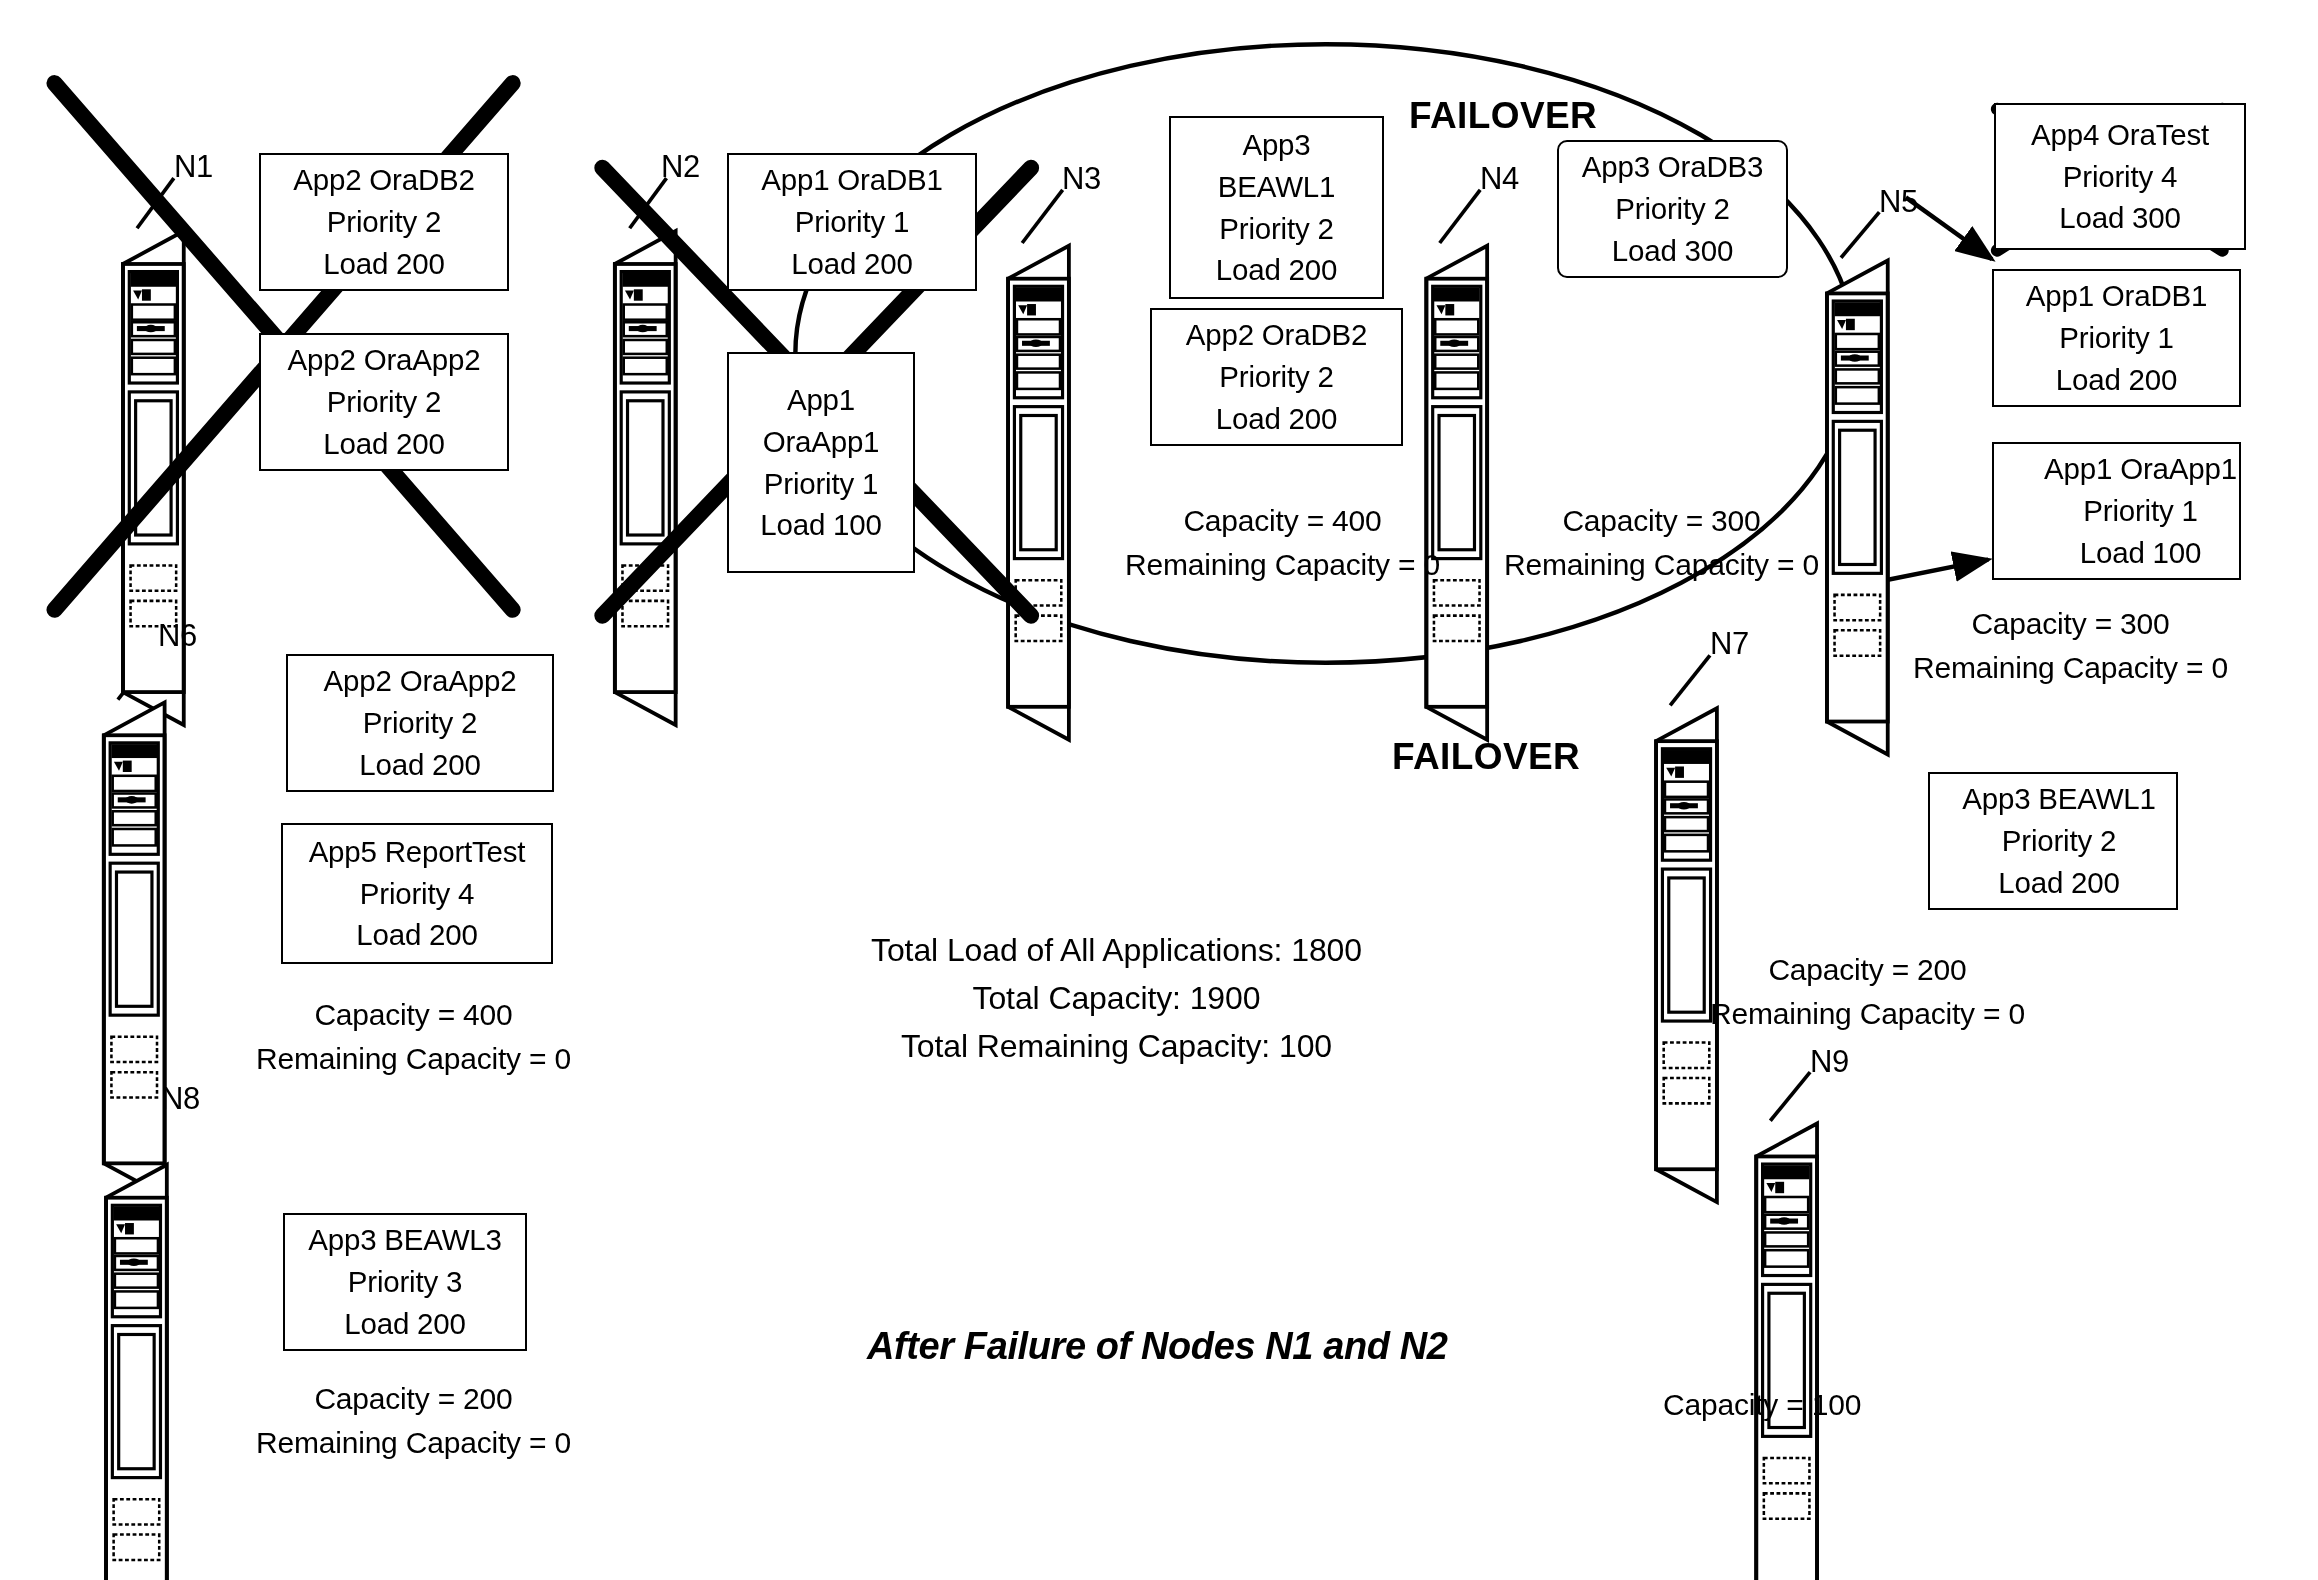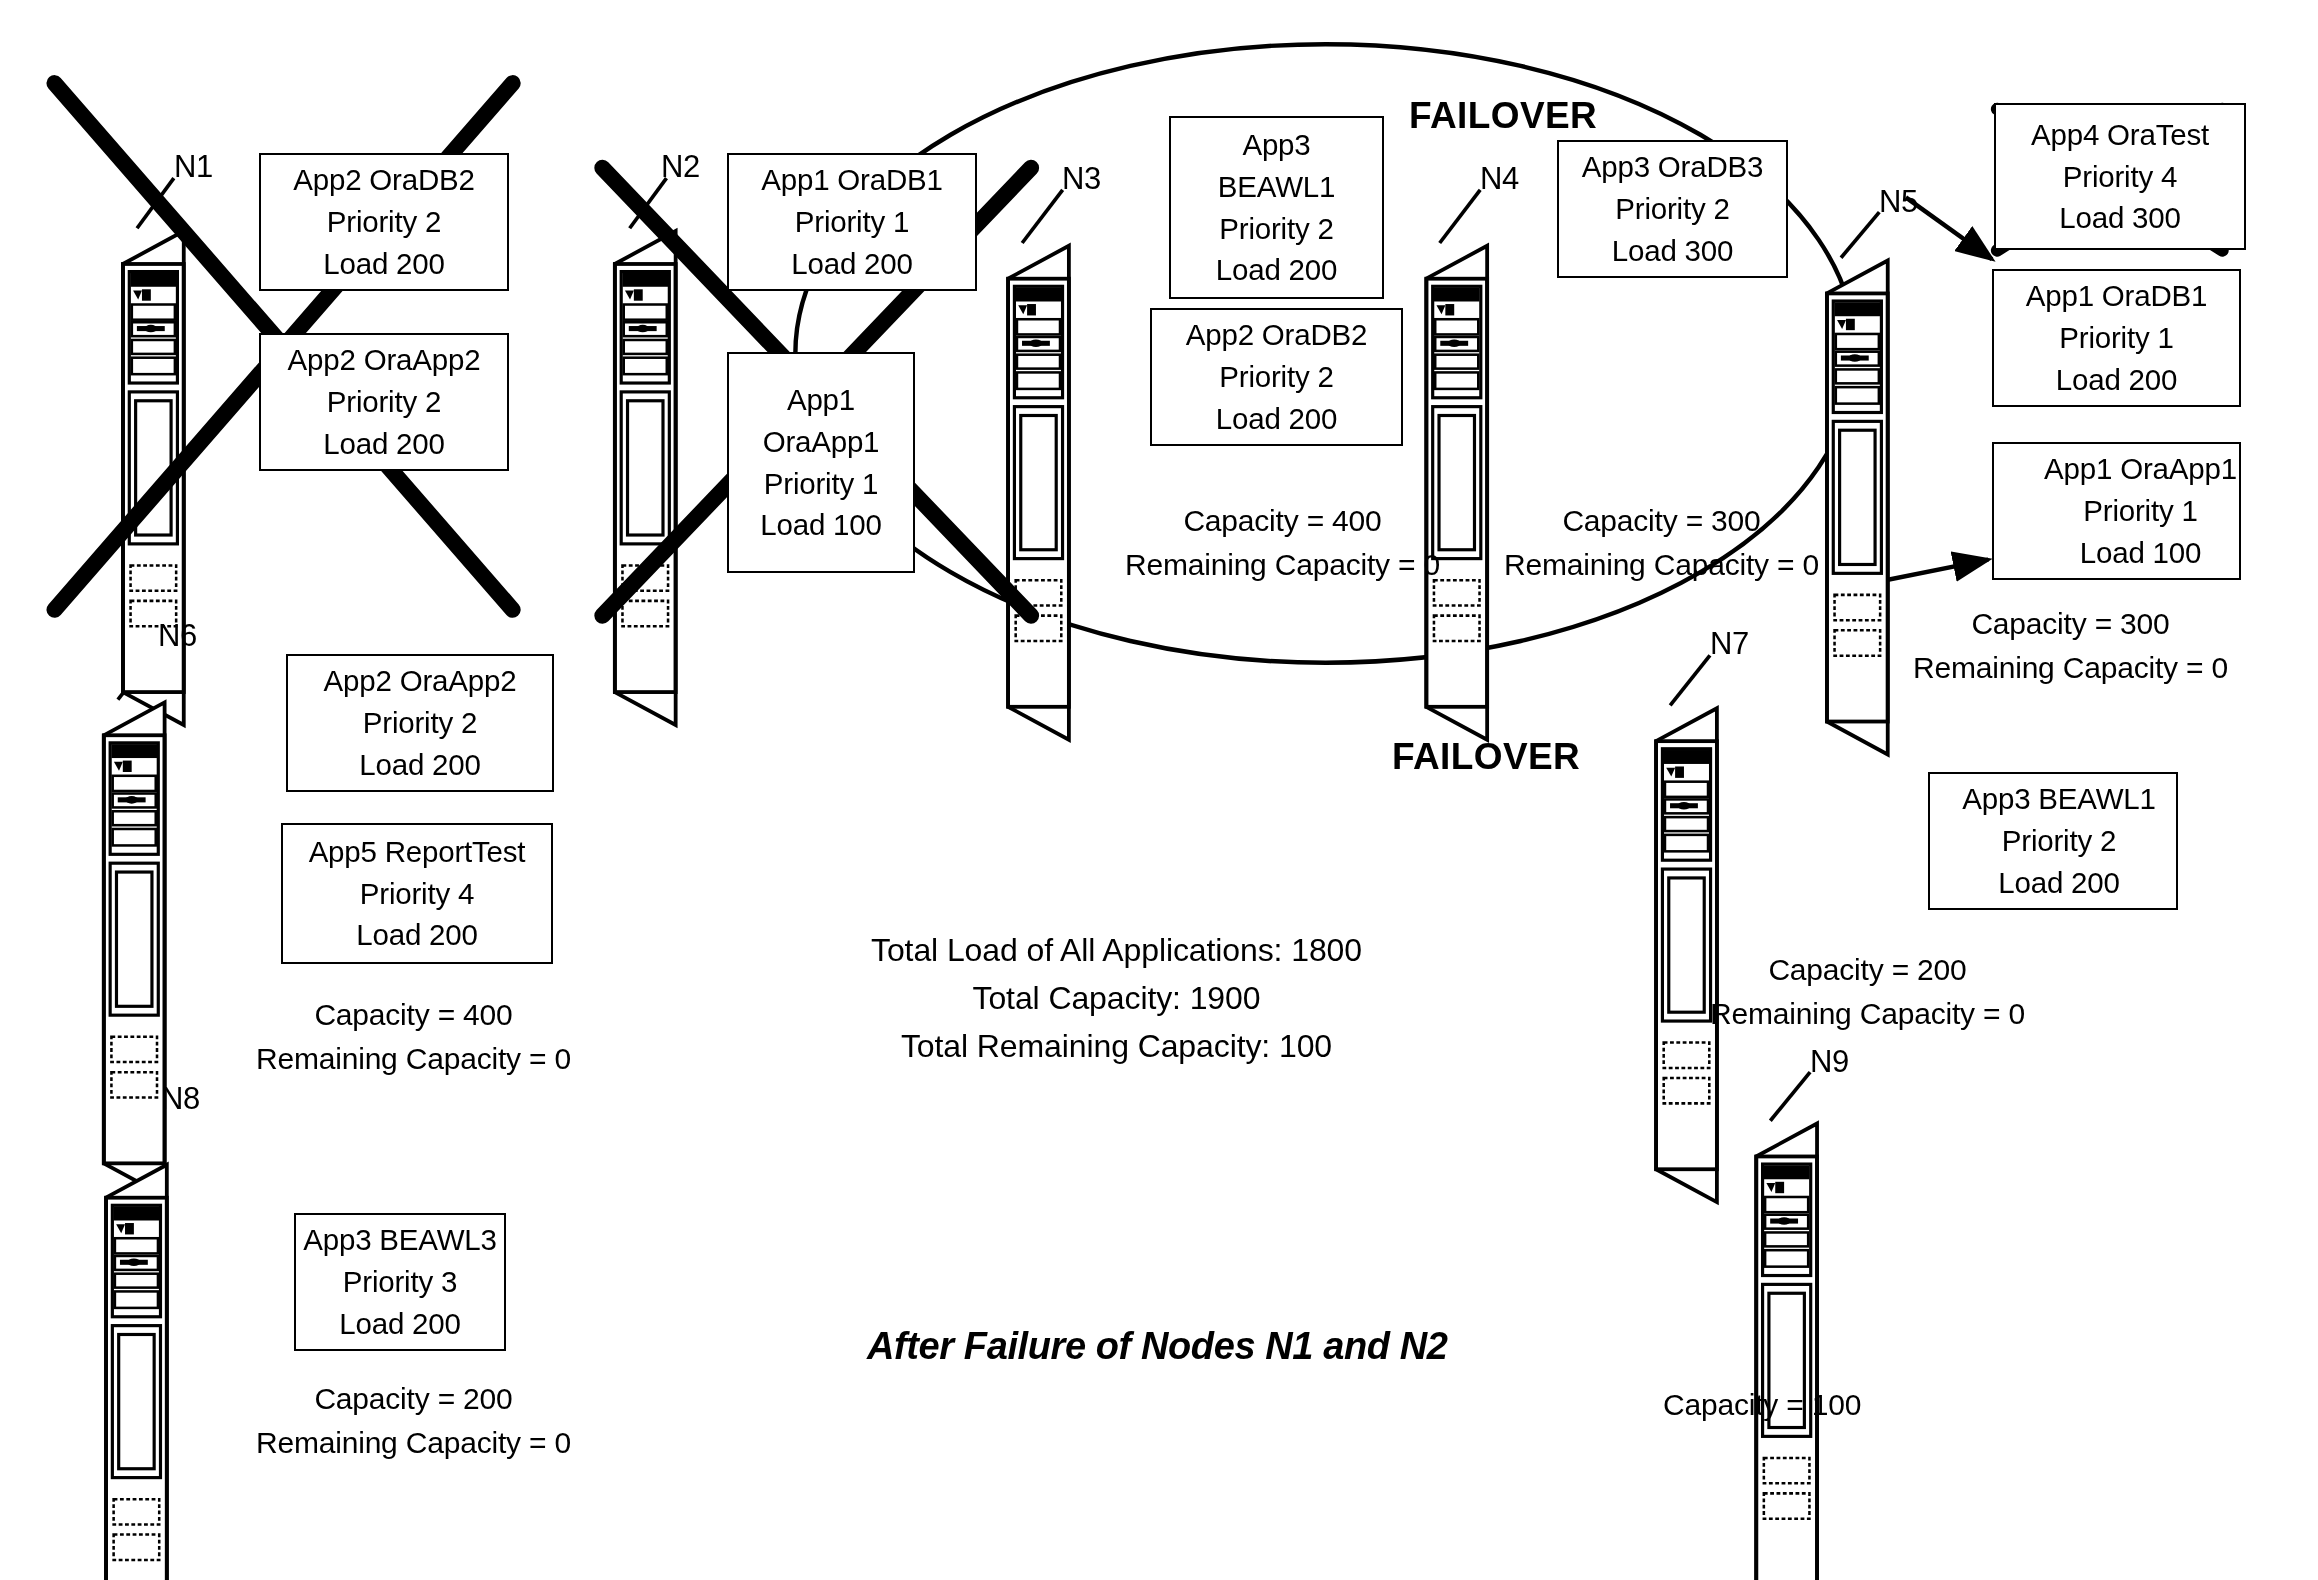--- a/index.html
+++ b/index.html
@@ -216,21 +216,21 @@
     <span class="ln">BEAWL1</span>
     <span class="ln">Priority 2</span>
     <span class="ln">Load 200</span>
   </div>
   <div class="app-box" style="left:1150px; top:308px; width:253px; height:138px;">
     <span class="ln">App2 OraDB2</span>
     <span class="ln">Priority 2</span>
     <span class="ln">Load 200</span>
   </div>
 
-  <div class="app-box" style="left:1557px; top:140px; width:231px; height:138px;">
+  <div class="app-box" style="left:1557px; top:140px; width:231px; height:138px;border-radius:10px;">
     <span class="ln">App3 OraDB3</span>
     <span class="ln">Priority 2</span>
     <span class="ln">Load 300</span>
   </div>
 
   <div class="app-box" style="left:1994px; top:103px; width:252px; height:147px;">
     <span class="ln">App4 OraTest</span>
     <span class="ln">Priority 4</span>
     <span class="ln">Load 300</span>
   </div>
@@ -255,21 +255,21 @@
     <span class="ln">Priority 4</span>
     <span class="ln">Load 200</span>
   </div>
 
   <div class="app-box" style="left:1928px; top:772px; width:250px; height:138px;padding-left:12px;">
     <span class="ln">App3 BEAWL1</span>
     <span class="ln">Priority 2</span>
     <span class="ln">Load 200</span>
   </div>
 
-  <div class="app-box" style="left:294px; top:1213px; width:212px; height:138px;">
+  <div class="app-box" style="left:283px; top:1213px; width:244px; height:138px;">
     <span class="ln">App3 BEAWL3</span>
     <span class="ln">Priority 3</span>
     <span class="ln">Load 200</span>
   </div>
 
   <div class="cap-text" style="left:1125px; top:499px; text-align:center;">
     <div>Capacity = 400</div>
     <div>Remaining Capacity = 0</div>
   </div>
 

